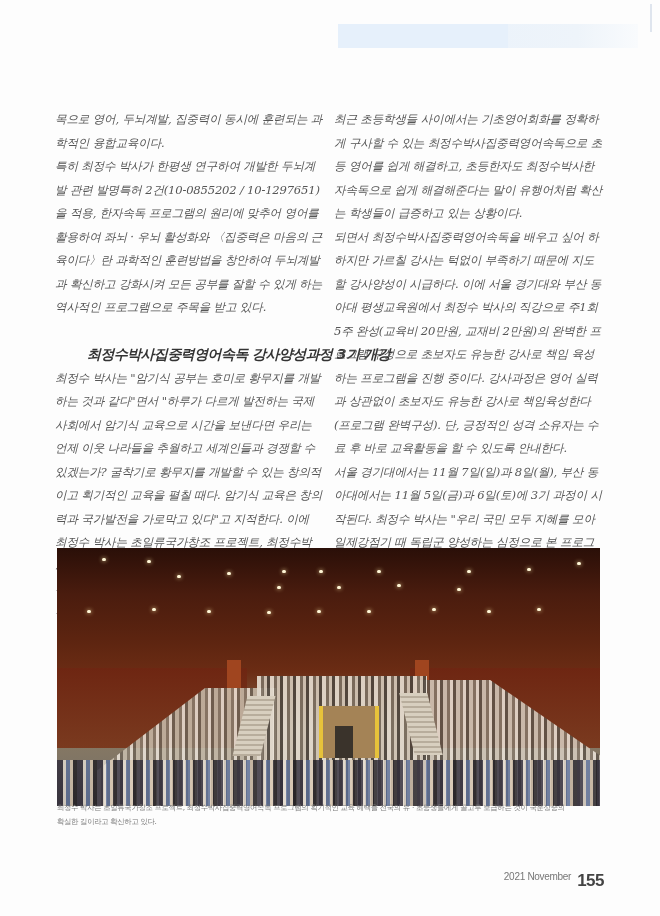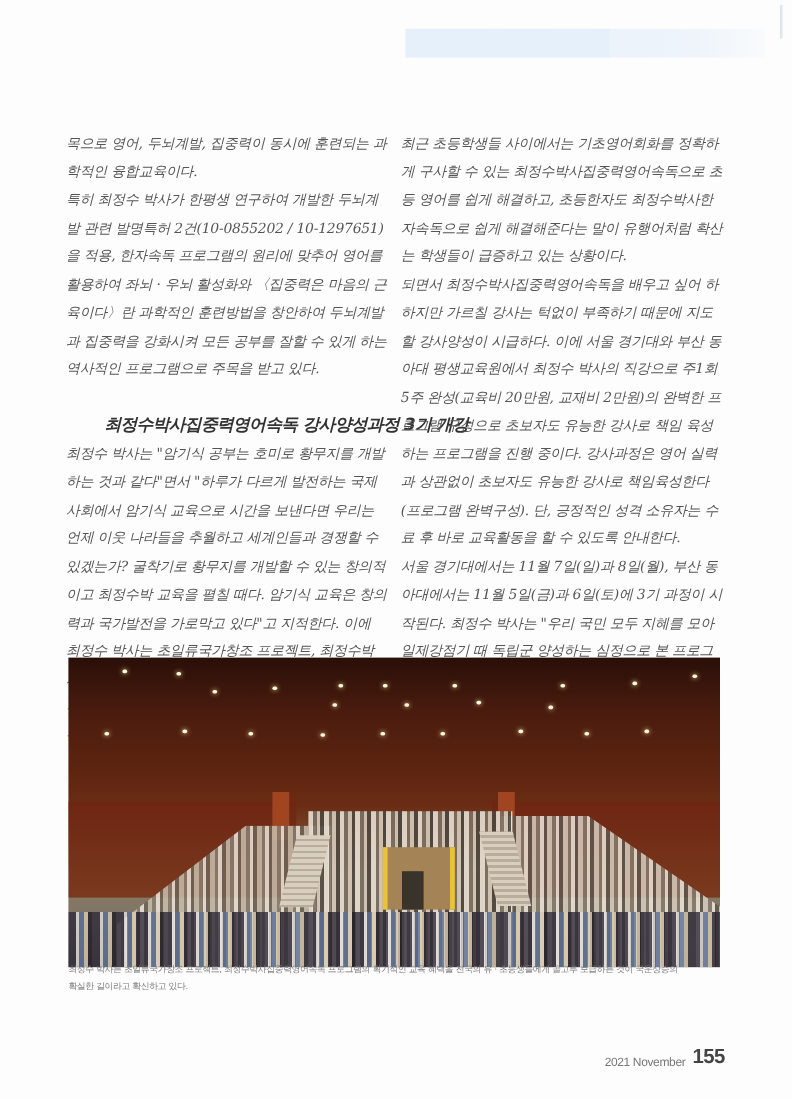--- a/index.html
+++ b/index.html
@@ -78,21 +78,21 @@
   }
   .caption {
     position:absolute; left:57px; top:801px; width:550px;
     font-family:"DejaVu Sans", "Liberation Sans", sans-serif;
     font-size:7.4px; line-height:14px; color:#7a7a7a; letter-spacing:-0.35px;
   }
   .caption span { display:block; white-space:nowrap; }
   .footer {
     position:absolute; right:56px; top:871px;
     font-family:"Liberation Sans", sans-serif; color:#777;
-    display:flex; align-items:flex-end; gap:6px;
+    display:flex; align-items:flex-start; gap:6px;
   }
   .footer .issue { font-size:10px; letter-spacing:-0.3px; }
   .footer .page-num { font-size:17px; font-weight:bold; color:#444; letter-spacing:-0.5px; }
 </style>
 </head>
 <body>
 
 <div class="header-band">
   <div class="band-strong"></div>
 </div>
@@ -102,32 +102,32 @@
   <p>
     <span class="line">목으로 영어, 두뇌계발, 집중력이 동시에 훈련되는 과</span>
     <span class="line">학적인 융합교육이다.</span>
   </p>
   <p>
     <span class="line">특히 최정수 박사가 한평생 연구하여 개발한 두뇌계</span>
     <span class="line">발 관련 발명특허 2건(10-0855202 / 10-1297651)</span>
     <span class="line">을 적용, 한자속독 프로그램의 원리에 맞추어 영어를</span>
     <span class="line">활용하여 좌뇌 · 우뇌 활성화와 〈집중력은 마음의 근</span>
     <span class="line">육이다〉란 과학적인 훈련방법을 창안하여 두뇌계발</span>
-    <span class="line">과 집중력을 강화시켜 모든 공부를 잘할 수 있게 하는</span>
+    <span class="line">과 확신하고 강화시켜 모든 공부를 잘할 수 있게 하는</span>
     <span class="line">역사적인 프로그램으로 주목을 받고 있다.</span>
   </p>
   <div class="gap"></div>
   <div class="subhead">최정수박사집중력영어속독 강사양성과정 3기 개강</div>
   <p>
     <span class="line">최정수 박사는 "암기식 공부는 호미로 황무지를 개발</span>
     <span class="line">하는 것과 같다"면서 "하루가 다르게 발전하는 국제</span>
     <span class="line">사회에서 암기식 교육으로 시간을 보낸다면 우리는</span>
     <span class="line">언제 이웃 나라들을 추월하고 세계인들과 경쟁할 수</span>
     <span class="line">있겠는가? 굴착기로 황무지를 개발할 수 있는 창의적</span>
-    <span class="line">이고 최정수박 교육을 펼칠 때다. 암기식 교육은 창의</span>
+    <span class="line">이고 획기적인 교육을 펼칠 때다. 암기식 교육은 창의</span>
     <span class="line">력과 국가발전을 가로막고 있다"고 지적한다. 이에</span>
     <span class="line">최정수 박사는 초일류국가창조 프로젝트, 최정수박</span>
     <span class="line">사집중력영어속독 프로그램의 획기적인 교육 혜택을</span>
     <span class="line">전국의 유 · 초등생들에게 골고루 보급하는 것이 국운</span>
     <span class="line">상승의 확실한 길이라고 확신하고 있다.</span>
   </p>
 </div>
 
 <div class="col right">
   <p>

